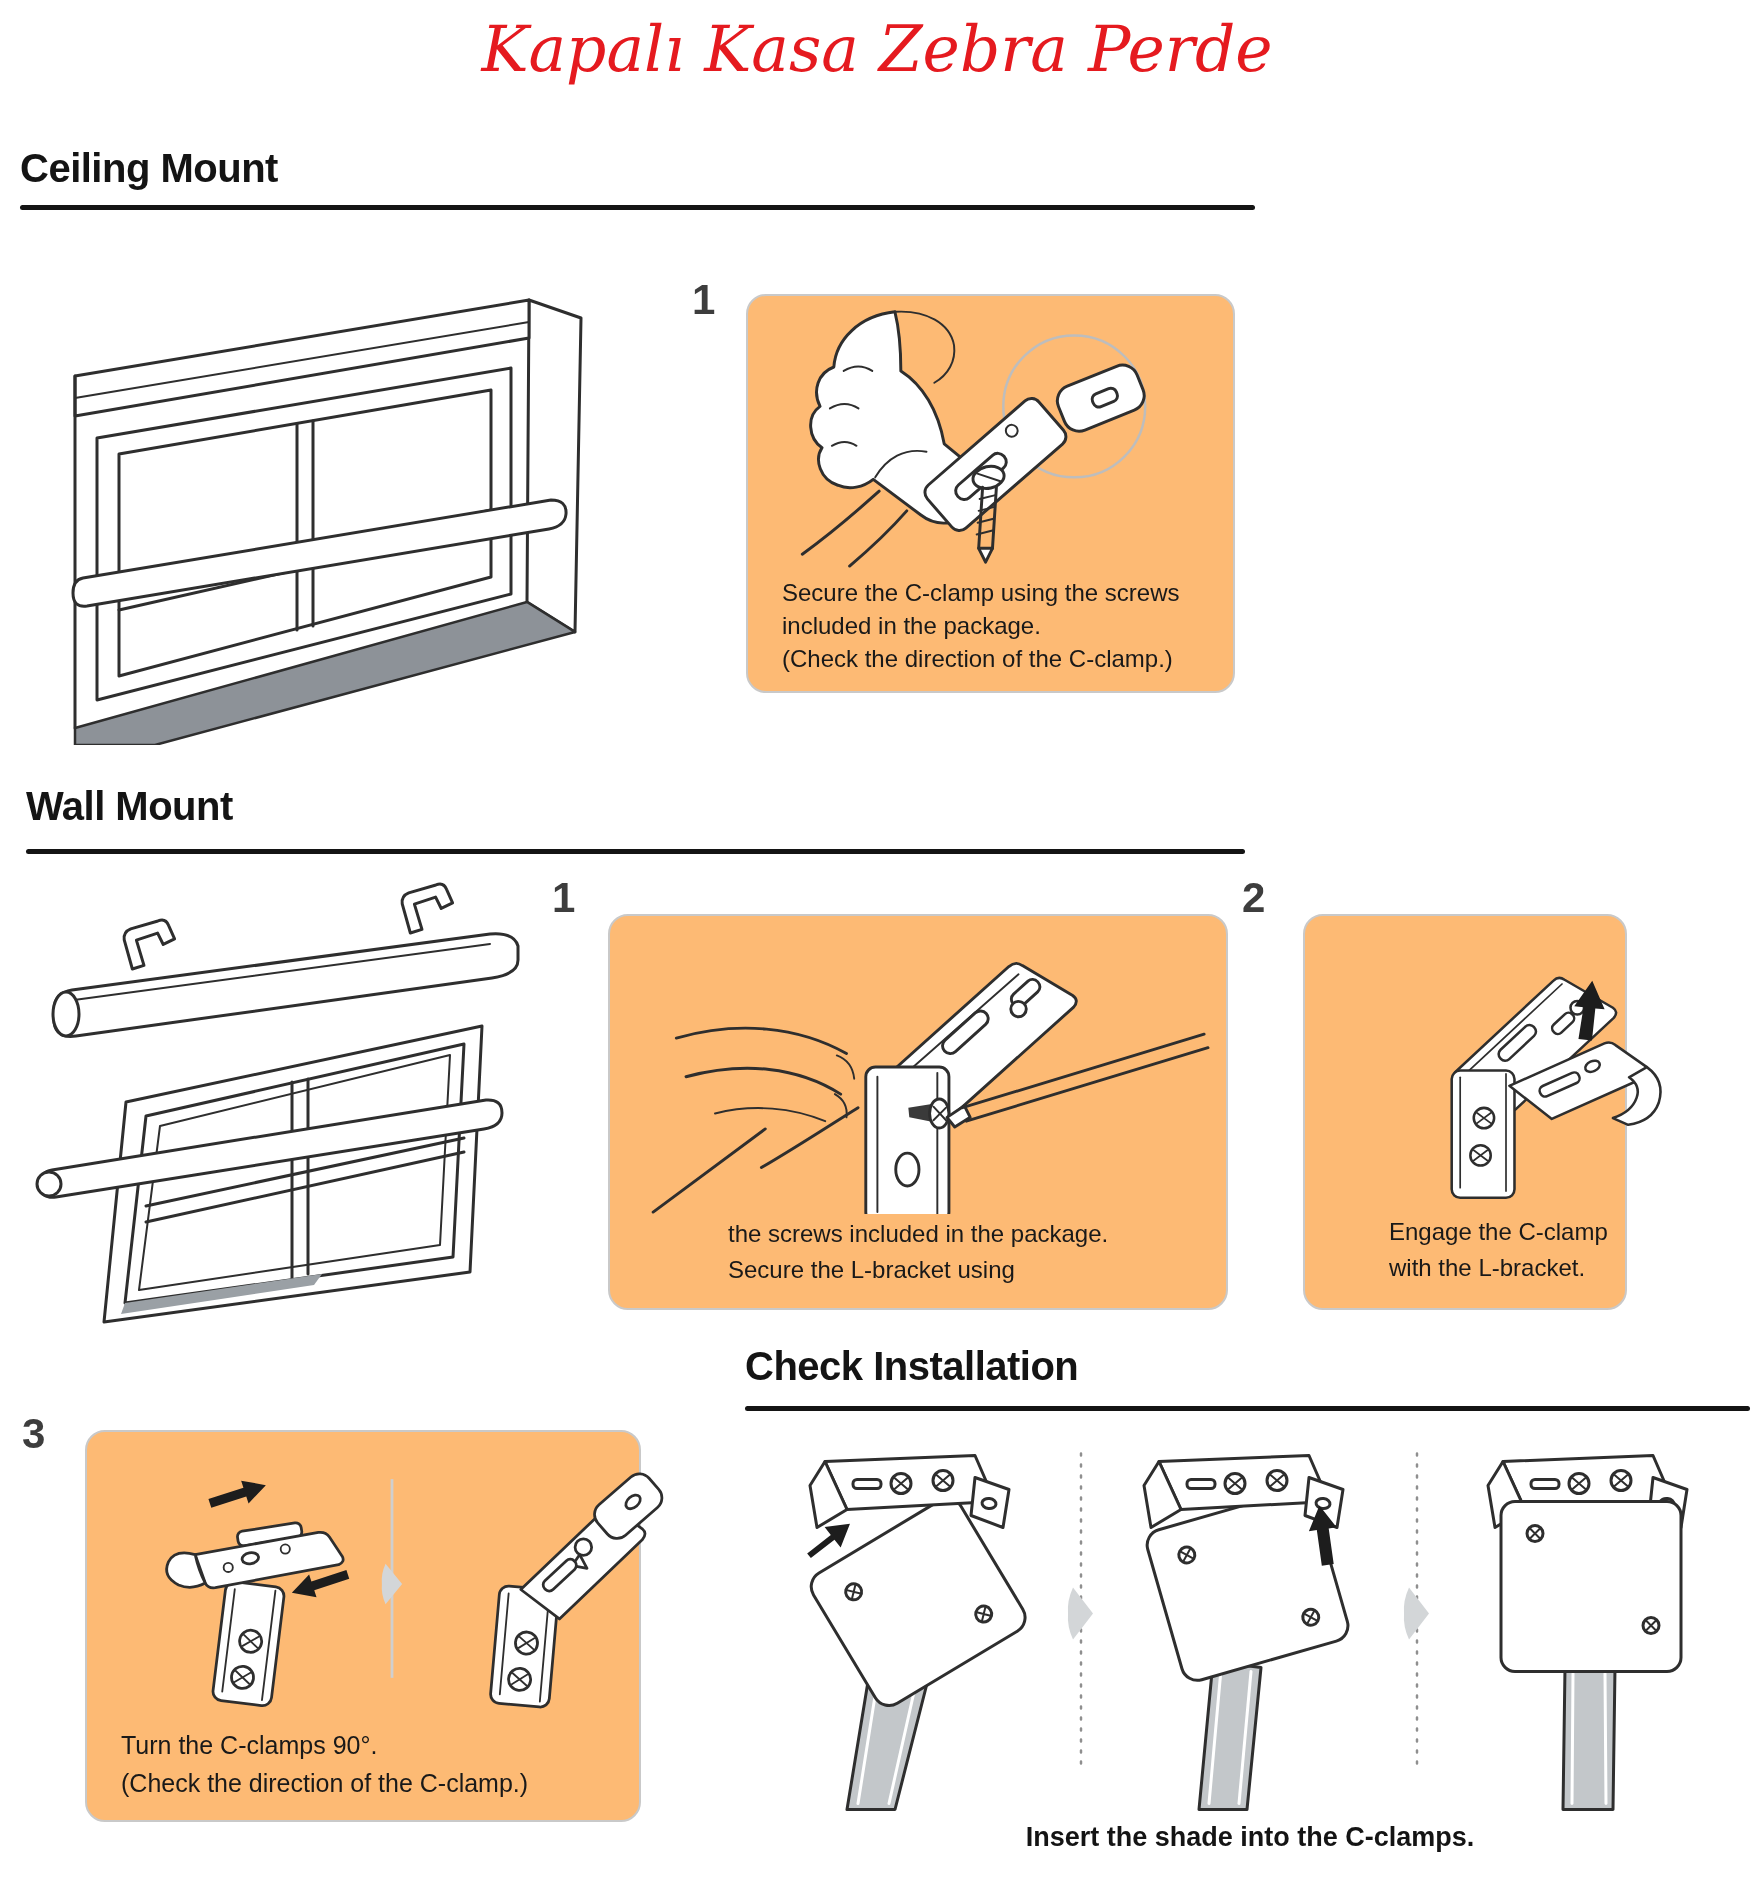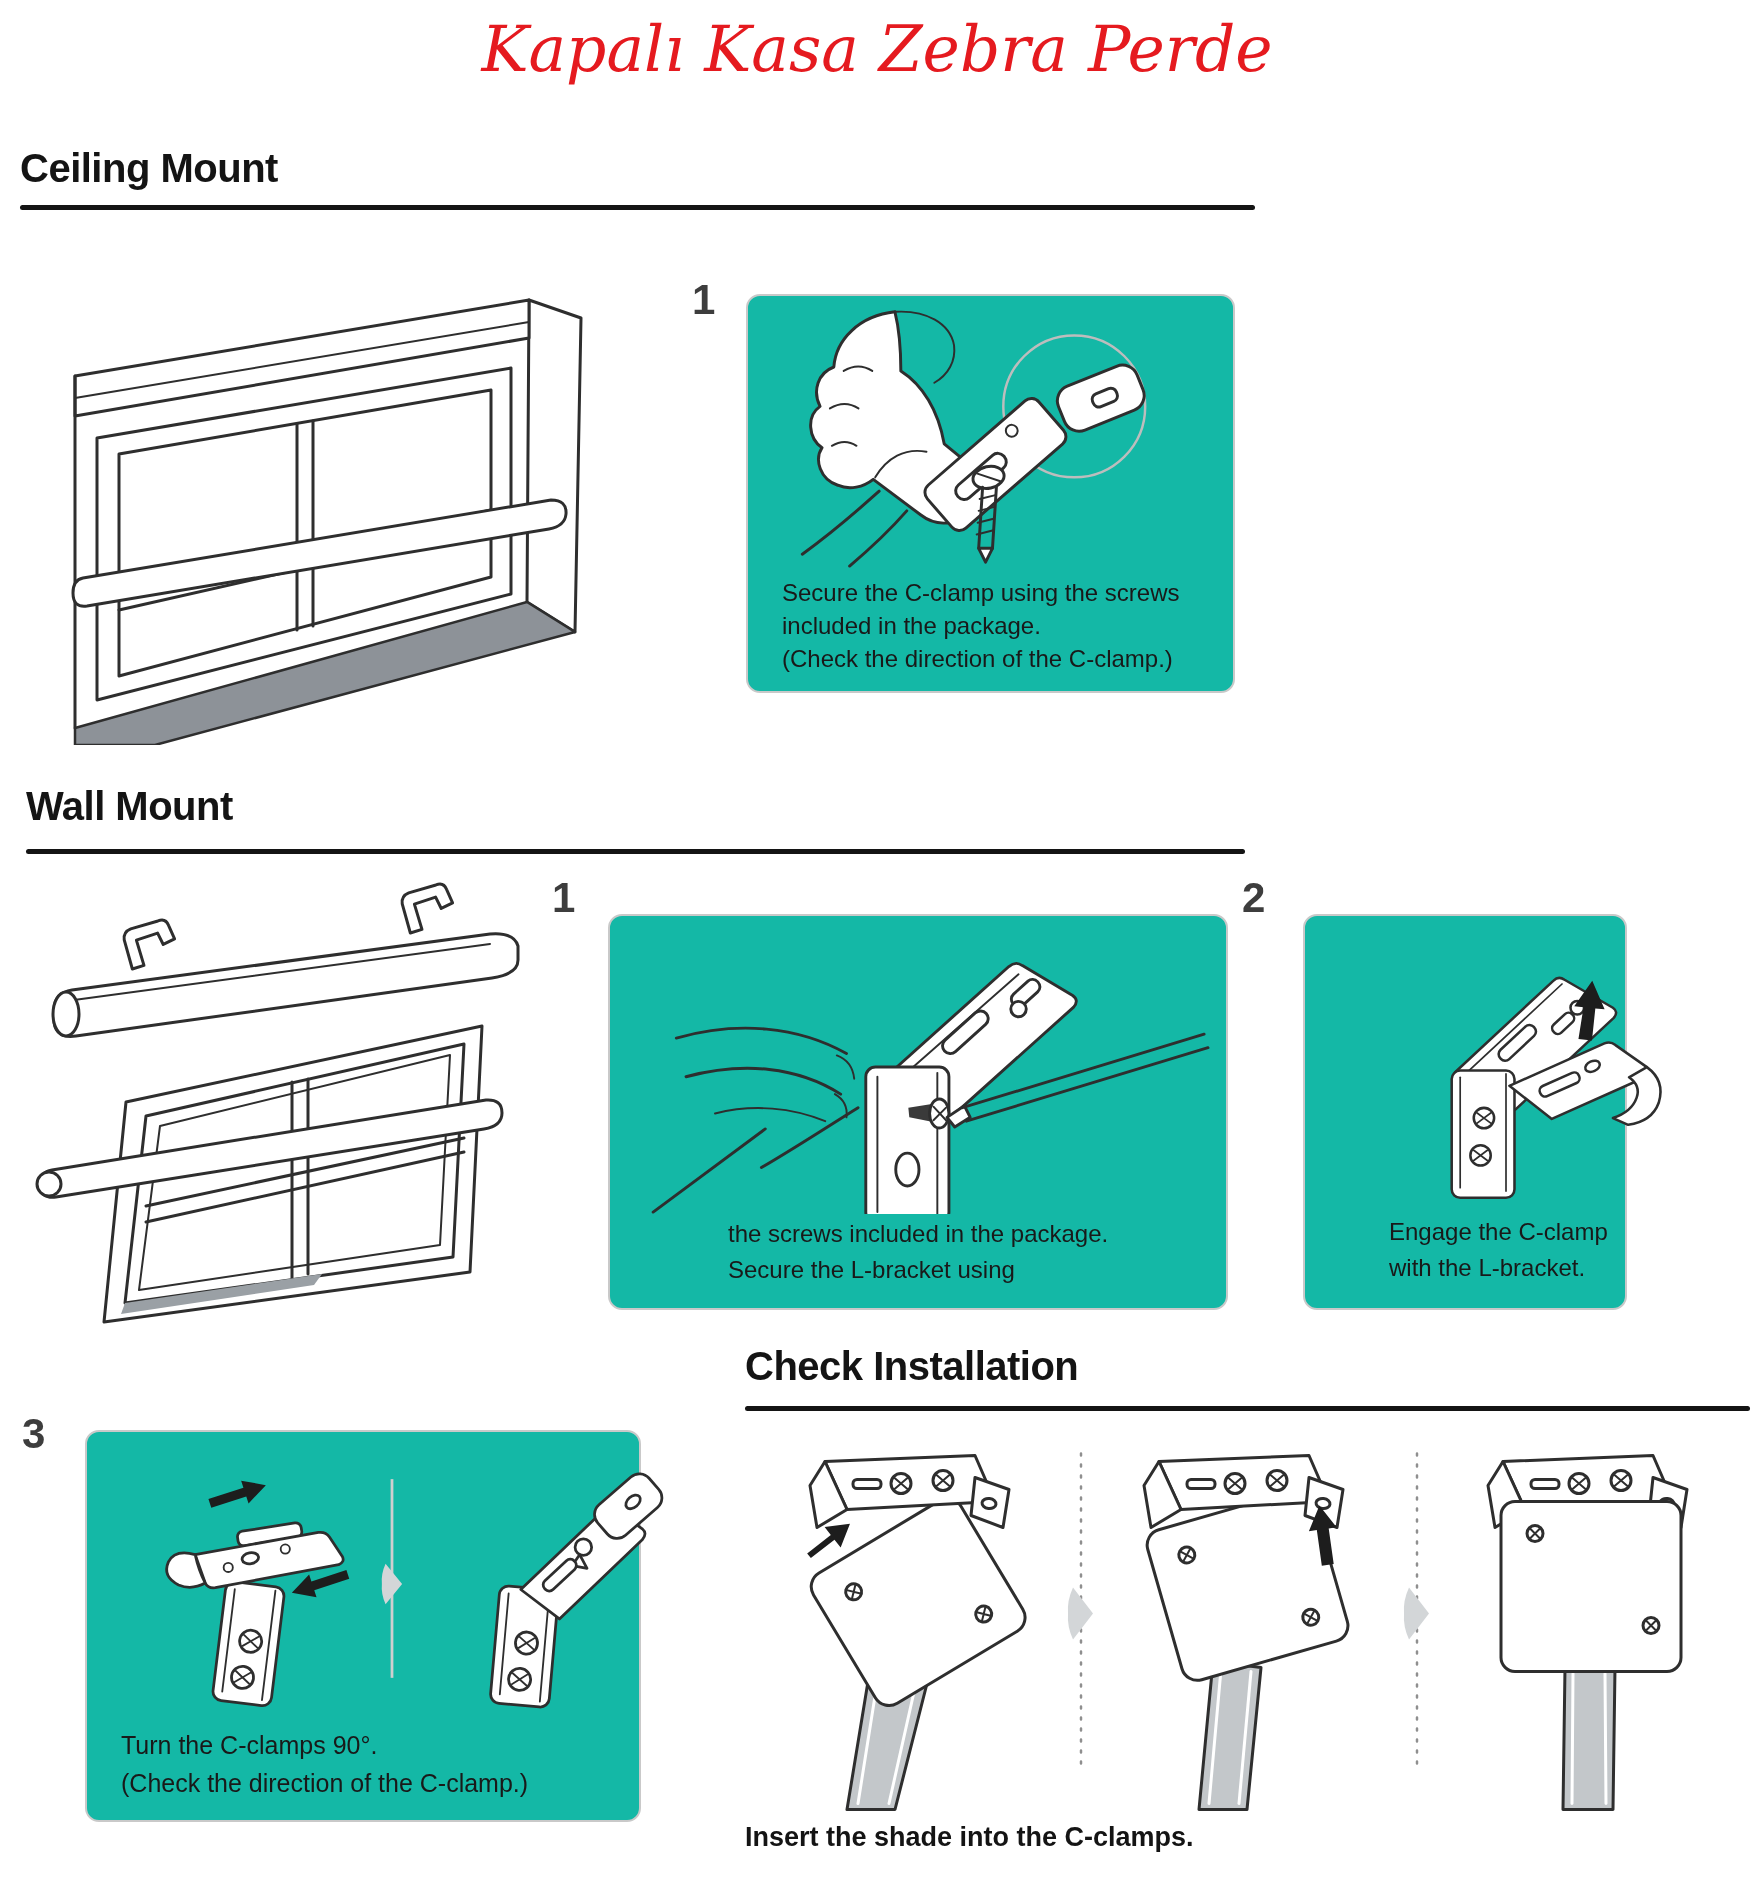--- a/index.html
+++ b/index.html
@@ -19,32 +19,32 @@
   #rule-ceiling{left:20px;top:205px;width:1235px;}
   #rule-wall{left:26px;top:849px;width:1219px;}
   #rule-final{left:745px;top:1406px;width:1005px;}
   
   .stepnum{font-weight:700;font-size:42px;color:#3d3d3d;}
   #num-c1{left:692px;top:276px;}
   #num-w1{left:552px;top:874px;}
   #num-w2{left:1242px;top:874px;}
   #num-f3{left:22px;top:1410px;}
   
-  .card{border:2.5px solid #c9c9c9;border-radius:14px;box-sizing:border-box;background:#14b8a6;}
+  .card{border:2.5px solid #c9c9c9;border-radius:20px;box-sizing:border-box;background:#fdba74;}
   #card-c1{left:746px;top:294px;width:489px;height:399px;}
   #card-w1{left:608px;top:914px;width:620px;height:396px;}
   #card-w2{left:1303px;top:914px;width:324px;height:396px;}
   #card-f3{left:85px;top:1430px;width:556px;height:392px;}
   
   .cap{font-size:24px;line-height:33px;color:#191919;}
   #cap-c1{left:34px;top:280px;}
   #cap-w1{left:118px;top:300px;line-height:36px;}
   #cap-w2{left:84px;top:298px;line-height:36px;}
   #cap-f3{left:34px;top:294px;font-size:25px;line-height:38px;}
-  #final-caption{left:745px;top:1822px;width:1010px;
+  #final-caption{left:745px;top:1822px;width:1010px;text-align:center;
                  font-size:27px;font-weight:600;color:#141414;}
   
   #win-ceiling{left:35px;top:280px;}
   #win-wall{left:22px;top:876px;}
   #ill-c1{left:0px;top:4px;}
   #ill-w1{left:8px;top:8px;}
   #ill-w2{left:12px;top:12px;}
   #ill-f3{left:14px;top:14px;}
   #ill-final{left:745px;top:1436px;}
   

